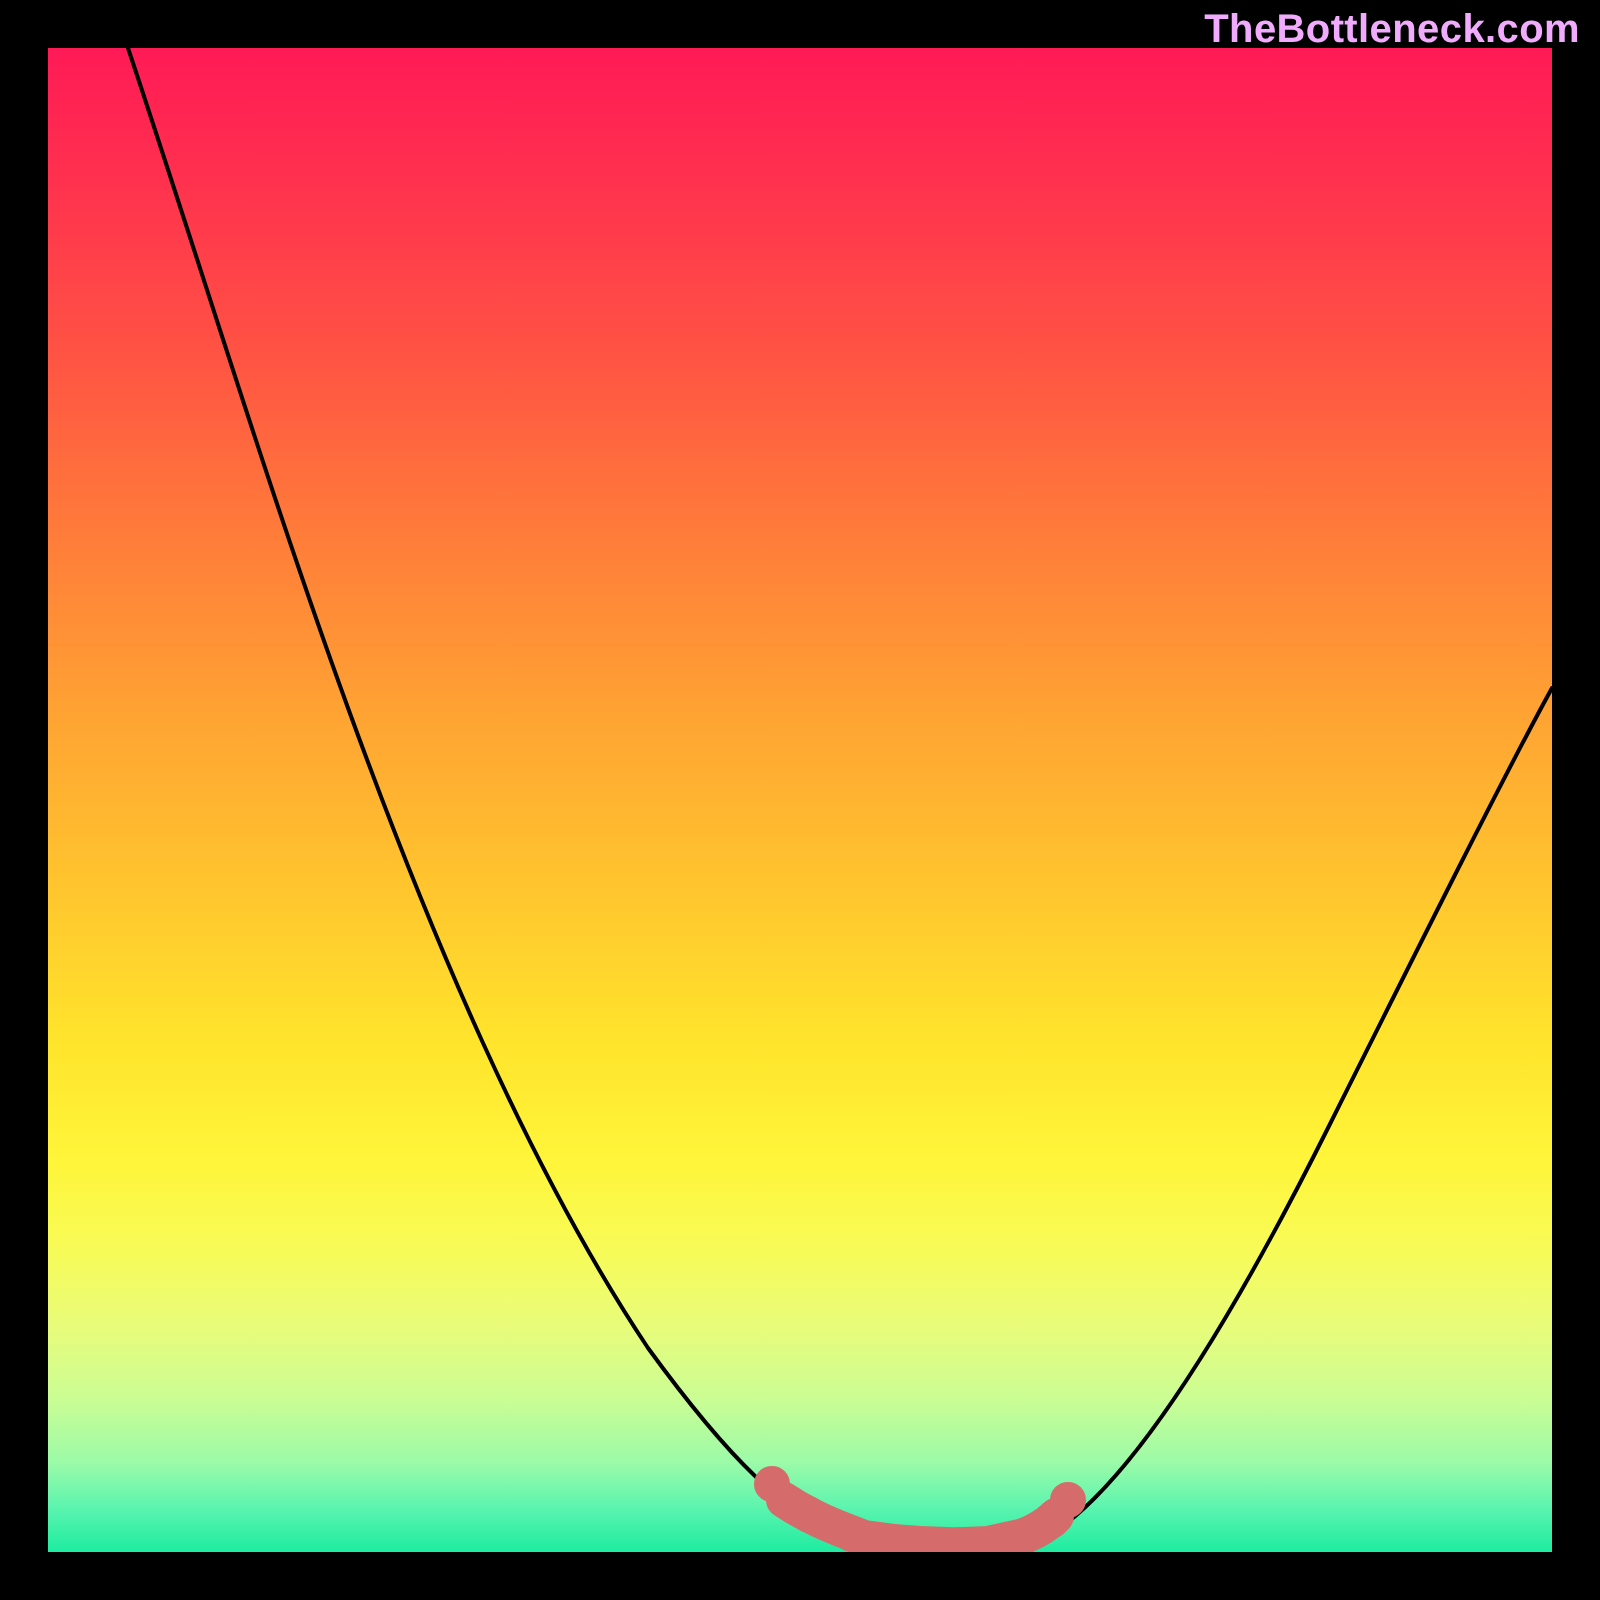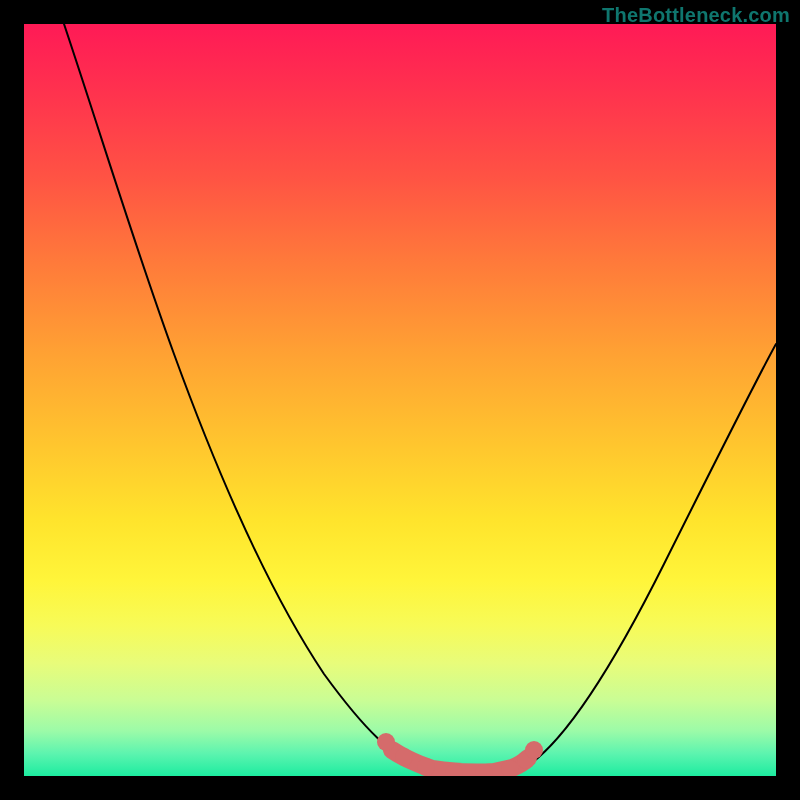--- a/index.html
+++ b/index.html
@@ -48,21 +48,21 @@
       #c9fd95 90%,
       #9cfba8 94%,
       #5df4af 97%,
       #1deca0 100%
     );
   }
   .watermark {
     position: absolute;
     top: 4px;
     right: 10px;
-    color: #0f766e;
+    color: #f0abfc;
     font-size: 20px;
     font-weight: 600;
     letter-spacing: 0.2px;
     user-select: none;
     z-index: 50;
   }
   svg.curves {
     position: absolute;
     left: 0;
     top: 0;

